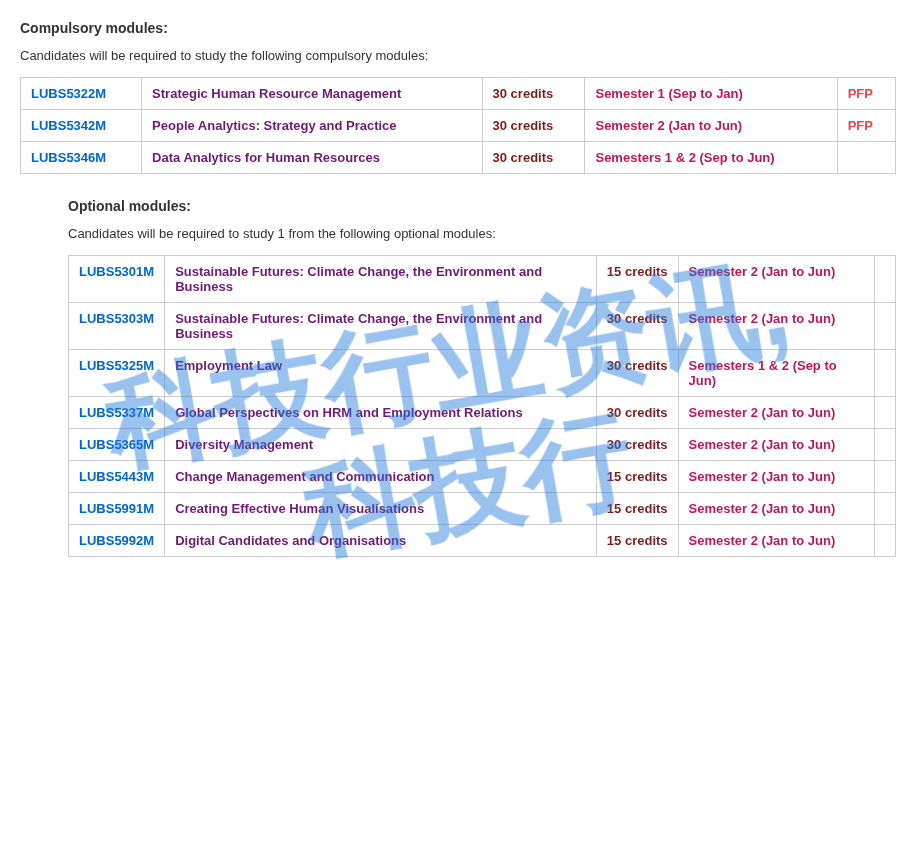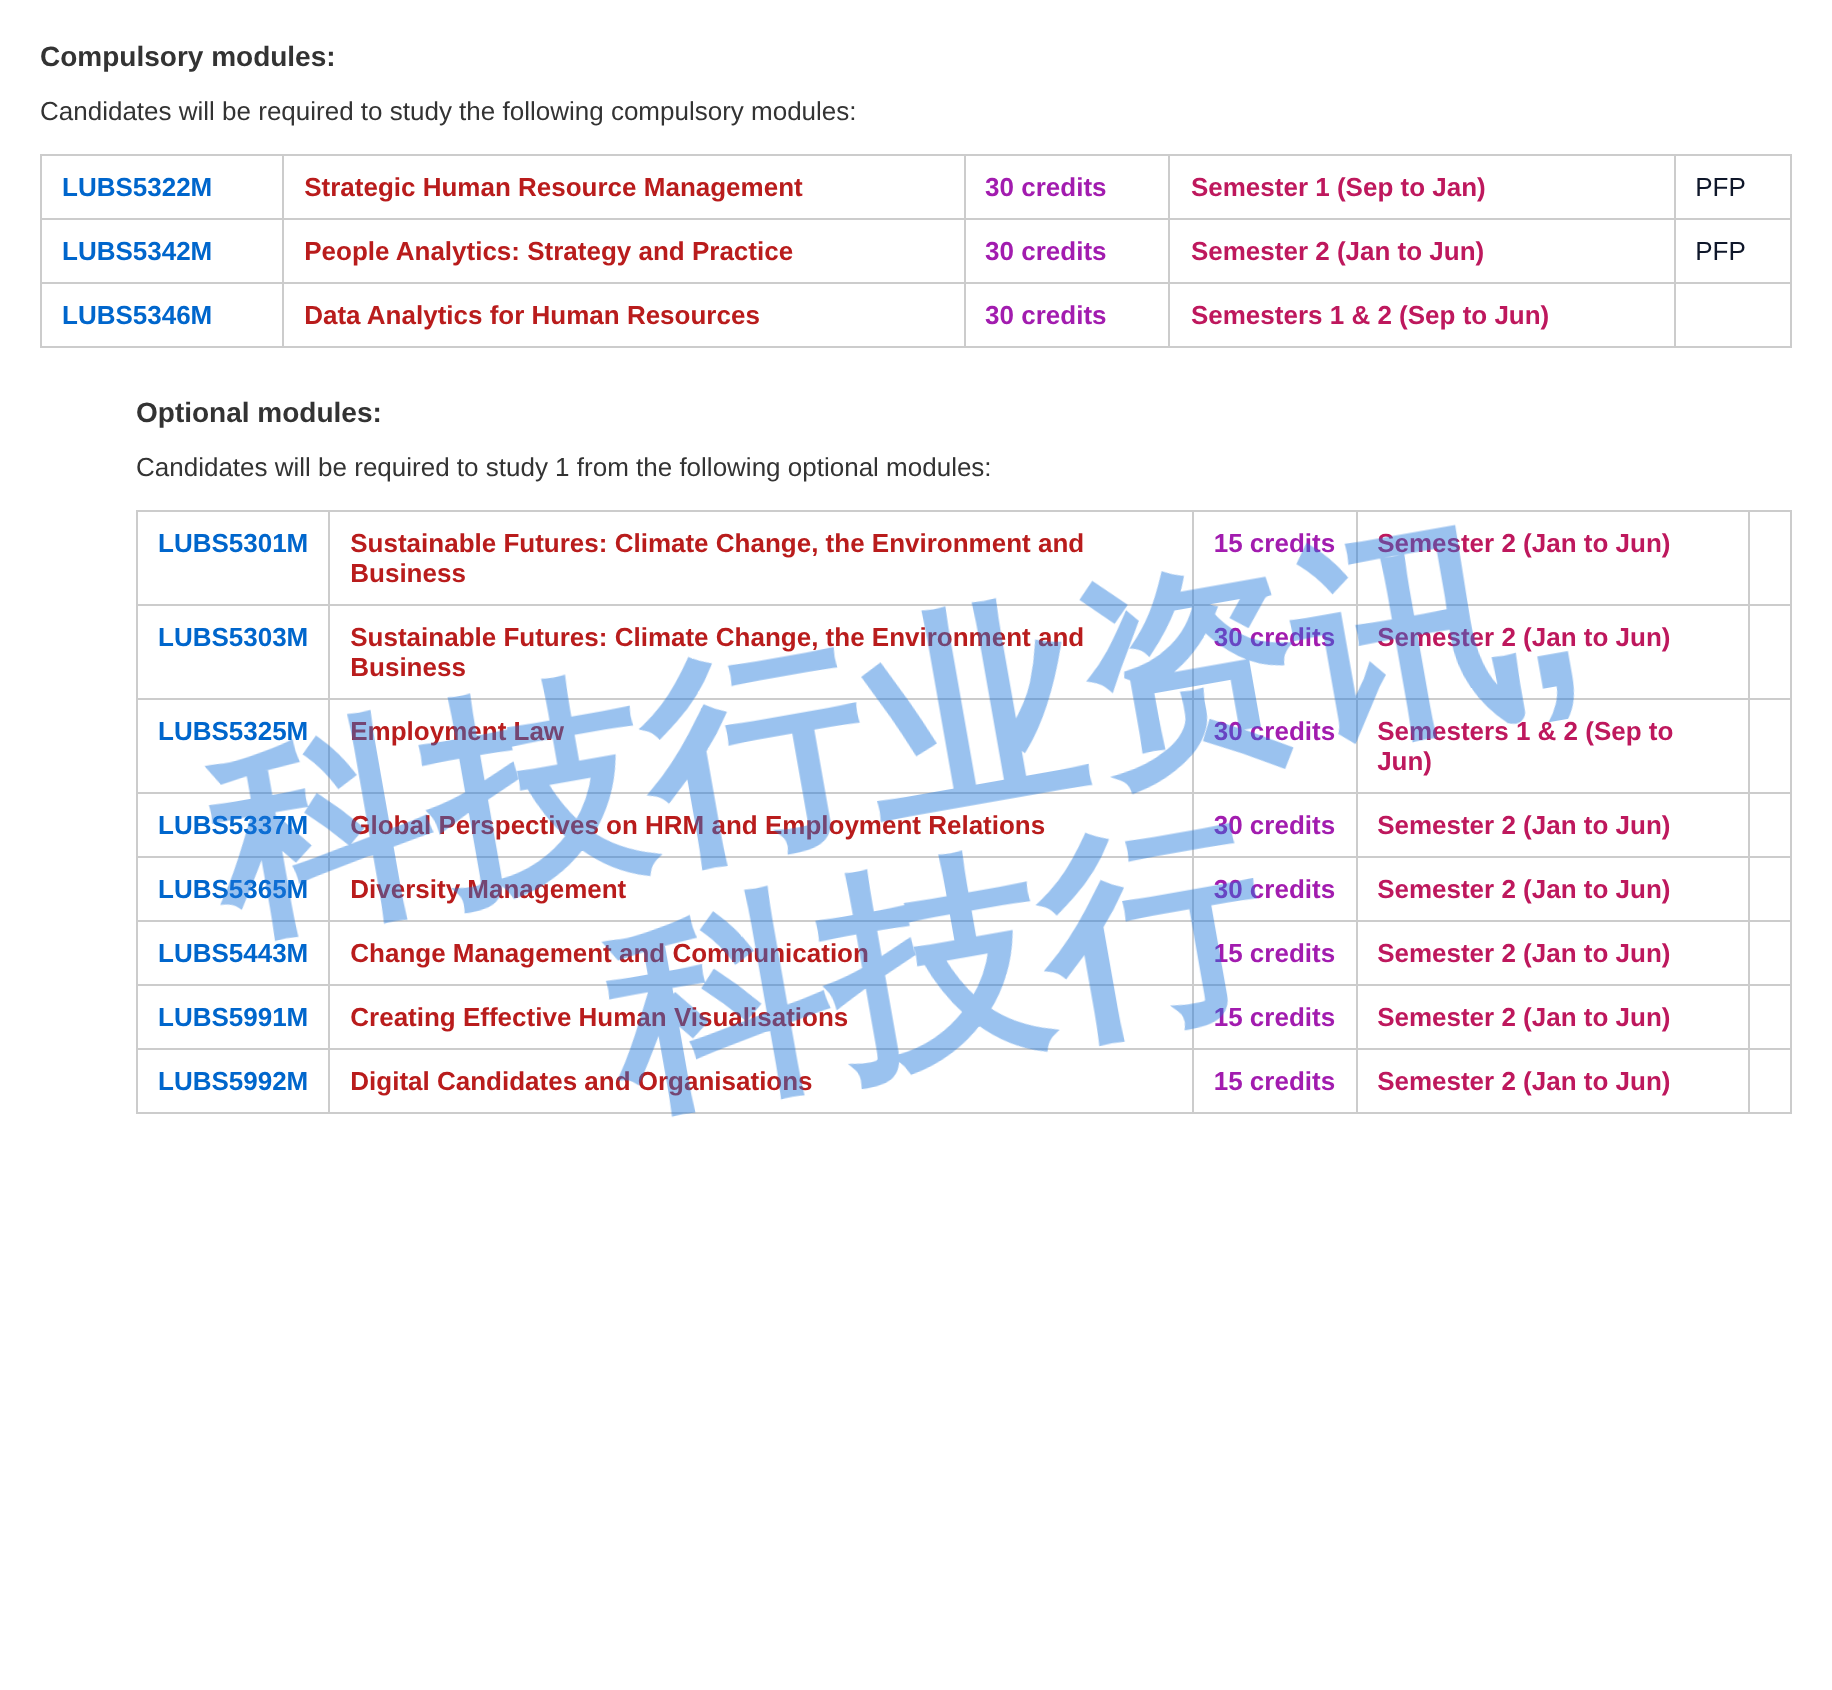--- a/index.html
+++ b/index.html
@@ -36,36 +36,36 @@
       font-size: 13px;
       font-weight: bold;
     }
 
     .module-code a {
       color: #0066cc;
       text-decoration: none;
     }
 
     .module-name {
-      color: #b91c1c;
+      color: #701a75;
     }
 
     .credits-cell {
       white-space: nowrap;
-      color: #a21caf;
+      color: #7f1d1d;
     }
 
     .semester-cell {
       color: #be185d;
       min-width: 130px;
     }
 
     .pfp-cell {
-      color: #0f172a;
-      font-weight: normal;
+      color: #ef4444;
+      font-weight: bold;
       white-space: nowrap;
     }
 
     .optional-section {
       margin-top: 10px;
       margin-left: 48px;
     }
 
     
     .watermark {

